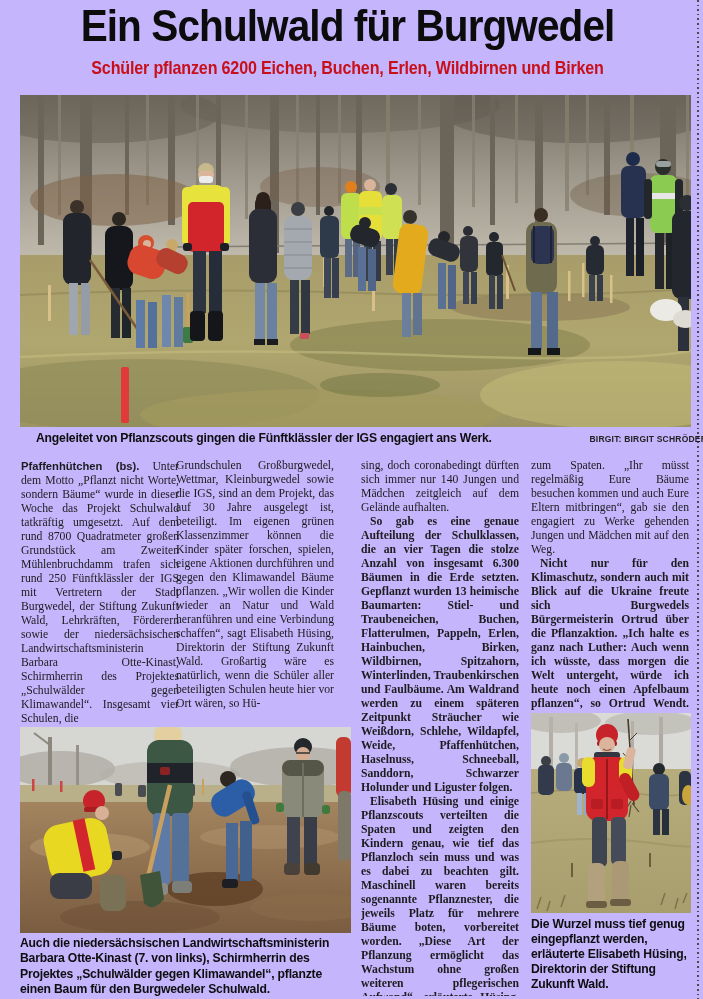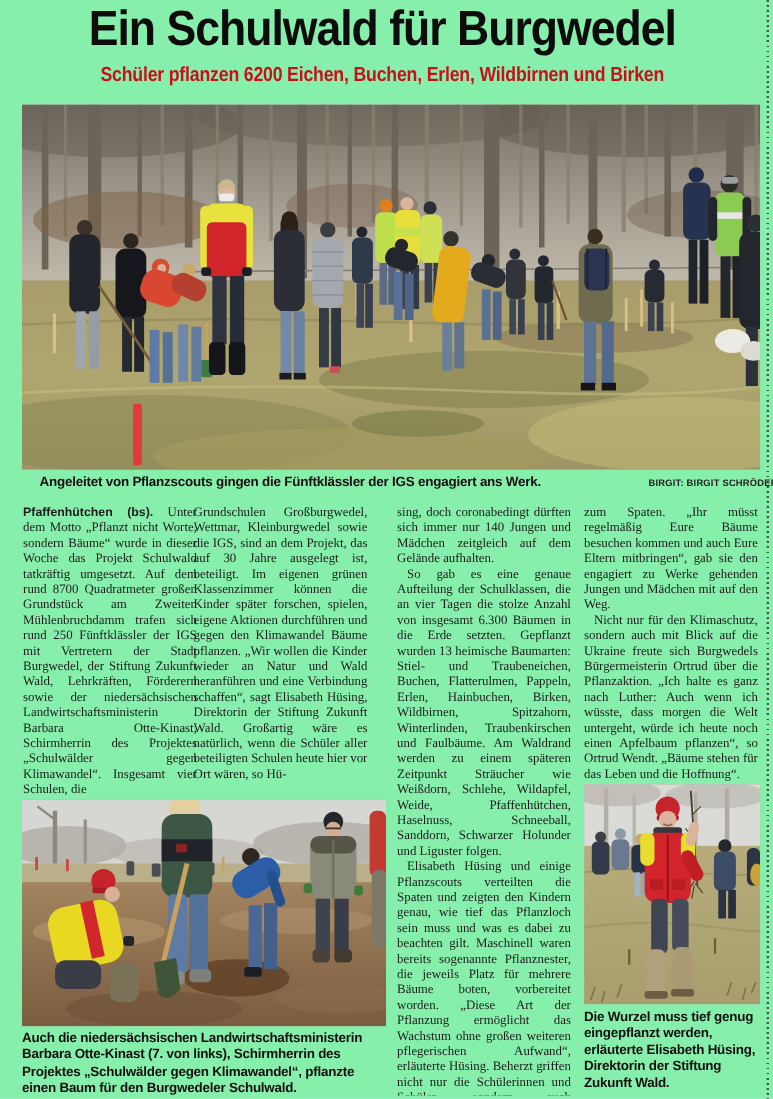--- a/index.html
+++ b/index.html
@@ -1,16 +1,16 @@
 <!DOCTYPE html>
 <html lang="de"><head>
 <meta charset="utf-8">
 <style>
   html,body{margin:0;padding:0;background:#ffffff;}
-  #page{position:relative;width:703px;height:999px;background:#86efac;overflow:hidden;
+  #page{position:relative;width:703px;height:999px;background:#c4b5fd;overflow:hidden;
         font-family:"Liberation Sans",sans-serif;color:#111;}
   
   .dotted-edge{position:absolute;right:4px;top:0;width:2px;height:999px;
     background-image:repeating-linear-gradient(to bottom,#4a4a4a 0 1.6px,transparent 1.6px 4.6px);}
   
   .title{position:absolute;left:0;top:2px;width:695px;text-align:center;
     font-weight:bold;font-size:45px;line-height:48px;letter-spacing:-1px;color:#0c0c0c;white-space:nowrap;}
   .title>span{display:inline-block;transform:scaleX(.9);transform-origin:50% 50%;}
   .subtitle{position:absolute;left:0;top:57px;width:695px;text-align:center;
     font-weight:bold;font-size:18.5px;letter-spacing:-.2px;color:#c8101a;white-space:nowrap;}
@@ -27,21 +27,21 @@
   .cap-main{font-weight:bold;font-size:12.2px;letter-spacing:-.2px;color:#0e0e0e;}
   .credit{font-weight:bold;font-size:8.5px;letter-spacing:.2px;color:#222;}
   .cap-block{position:absolute;font-weight:bold;color:#0e0e0e;letter-spacing:-.2px;}
   #cap-bl{left:20px;top:936px;width:331px;font-size:12.2px;line-height:15.4px;}
   #cap-br{left:531px;top:917px;width:164px;font-size:12.2px;line-height:15px;}
   
   .col{position:absolute;top:459px;width:158px;overflow:hidden;
     font-family:"Liberation Serif",serif;font-size:11.7px;line-height:14px;
     text-align:justify;color:#1c1c1c;}
   .col p{margin:0;hyphens:auto;-webkit-hyphens:auto;}
-  .col p.ind{text-indent:9px;}
+  .col p.ind{text-indent:9px;font-weight:bold;}
   #col1{left:21px;height:266px;}
   #col2{left:176px;height:266px;}
   #col3{left:361px;height:537px;}
   #col4{left:531px;height:252px;}
   .dateline{font-family:"Liberation Sans",sans-serif;font-weight:bold;font-size:11.2px;}
 </style>
 </head>
 <body>
 
 <div id="page">

